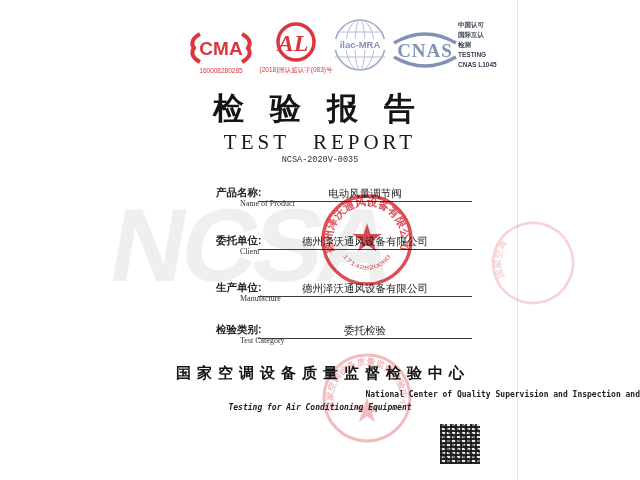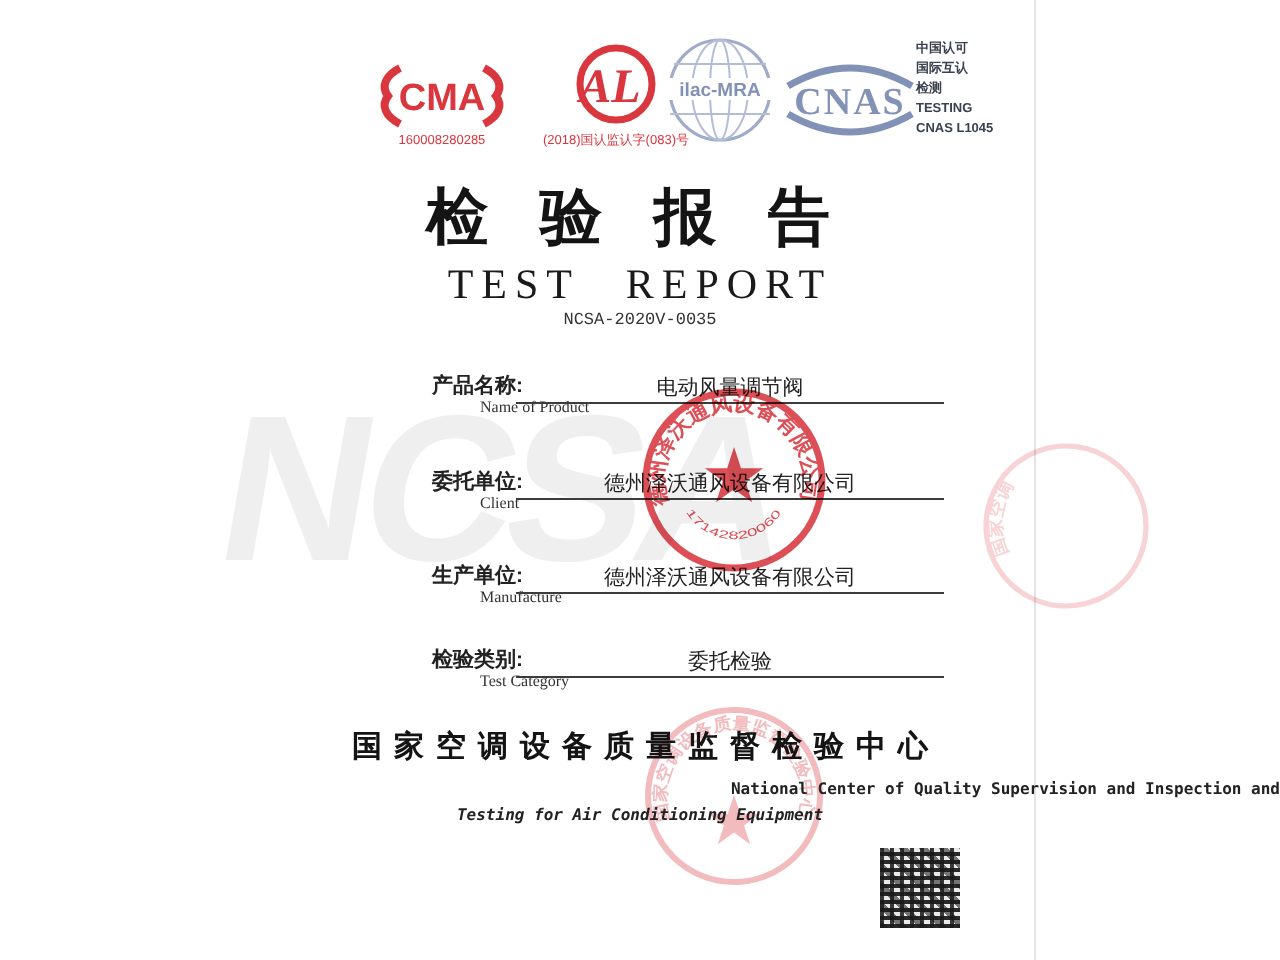--- a/index.html
+++ b/index.html
@@ -5,21 +5,21 @@
   html,body{margin:0;padding:0;background:#ffffff;}
   body{width:640px;height:480px;overflow:hidden;position:relative;
        font-family:"Liberation Sans",sans-serif;color:#222;}
   .abs{position:absolute;}
   
   .scan-edge{left:517px;top:0;width:1px;height:480px;background:#e4e4e6;}
 
   
   .logo-caption{font-size:6.5px;color:#d9363e;white-space:nowrap;text-align:center;}
   .cma-box{left:186px;top:30px;width:70px;height:36px;}
-  .cal-box{left:280px;top:21px;width:56px;height:46px;}
+  .cal-box{left:268px;top:21px;width:56px;height:46px;}
   .ilac-box{left:332px;top:16px;width:56px;height:58px;}
   .cnas-box{left:390px;top:30px;width:70px;height:40px;}
   .accr-box{left:458px;top:20px;width:60px;line-height:1.55;
             font-size:6.5px;font-weight:bold;color:#3a4150;}
   .accr-box div{white-space:nowrap;}
 
   
   .title-zh{left:0;top:88px;width:640px;text-align:center;
             font-family:"Liberation Serif",serif;font-weight:bold;
             font-size:31px;letter-spacing:26px;padding-left:14px;

